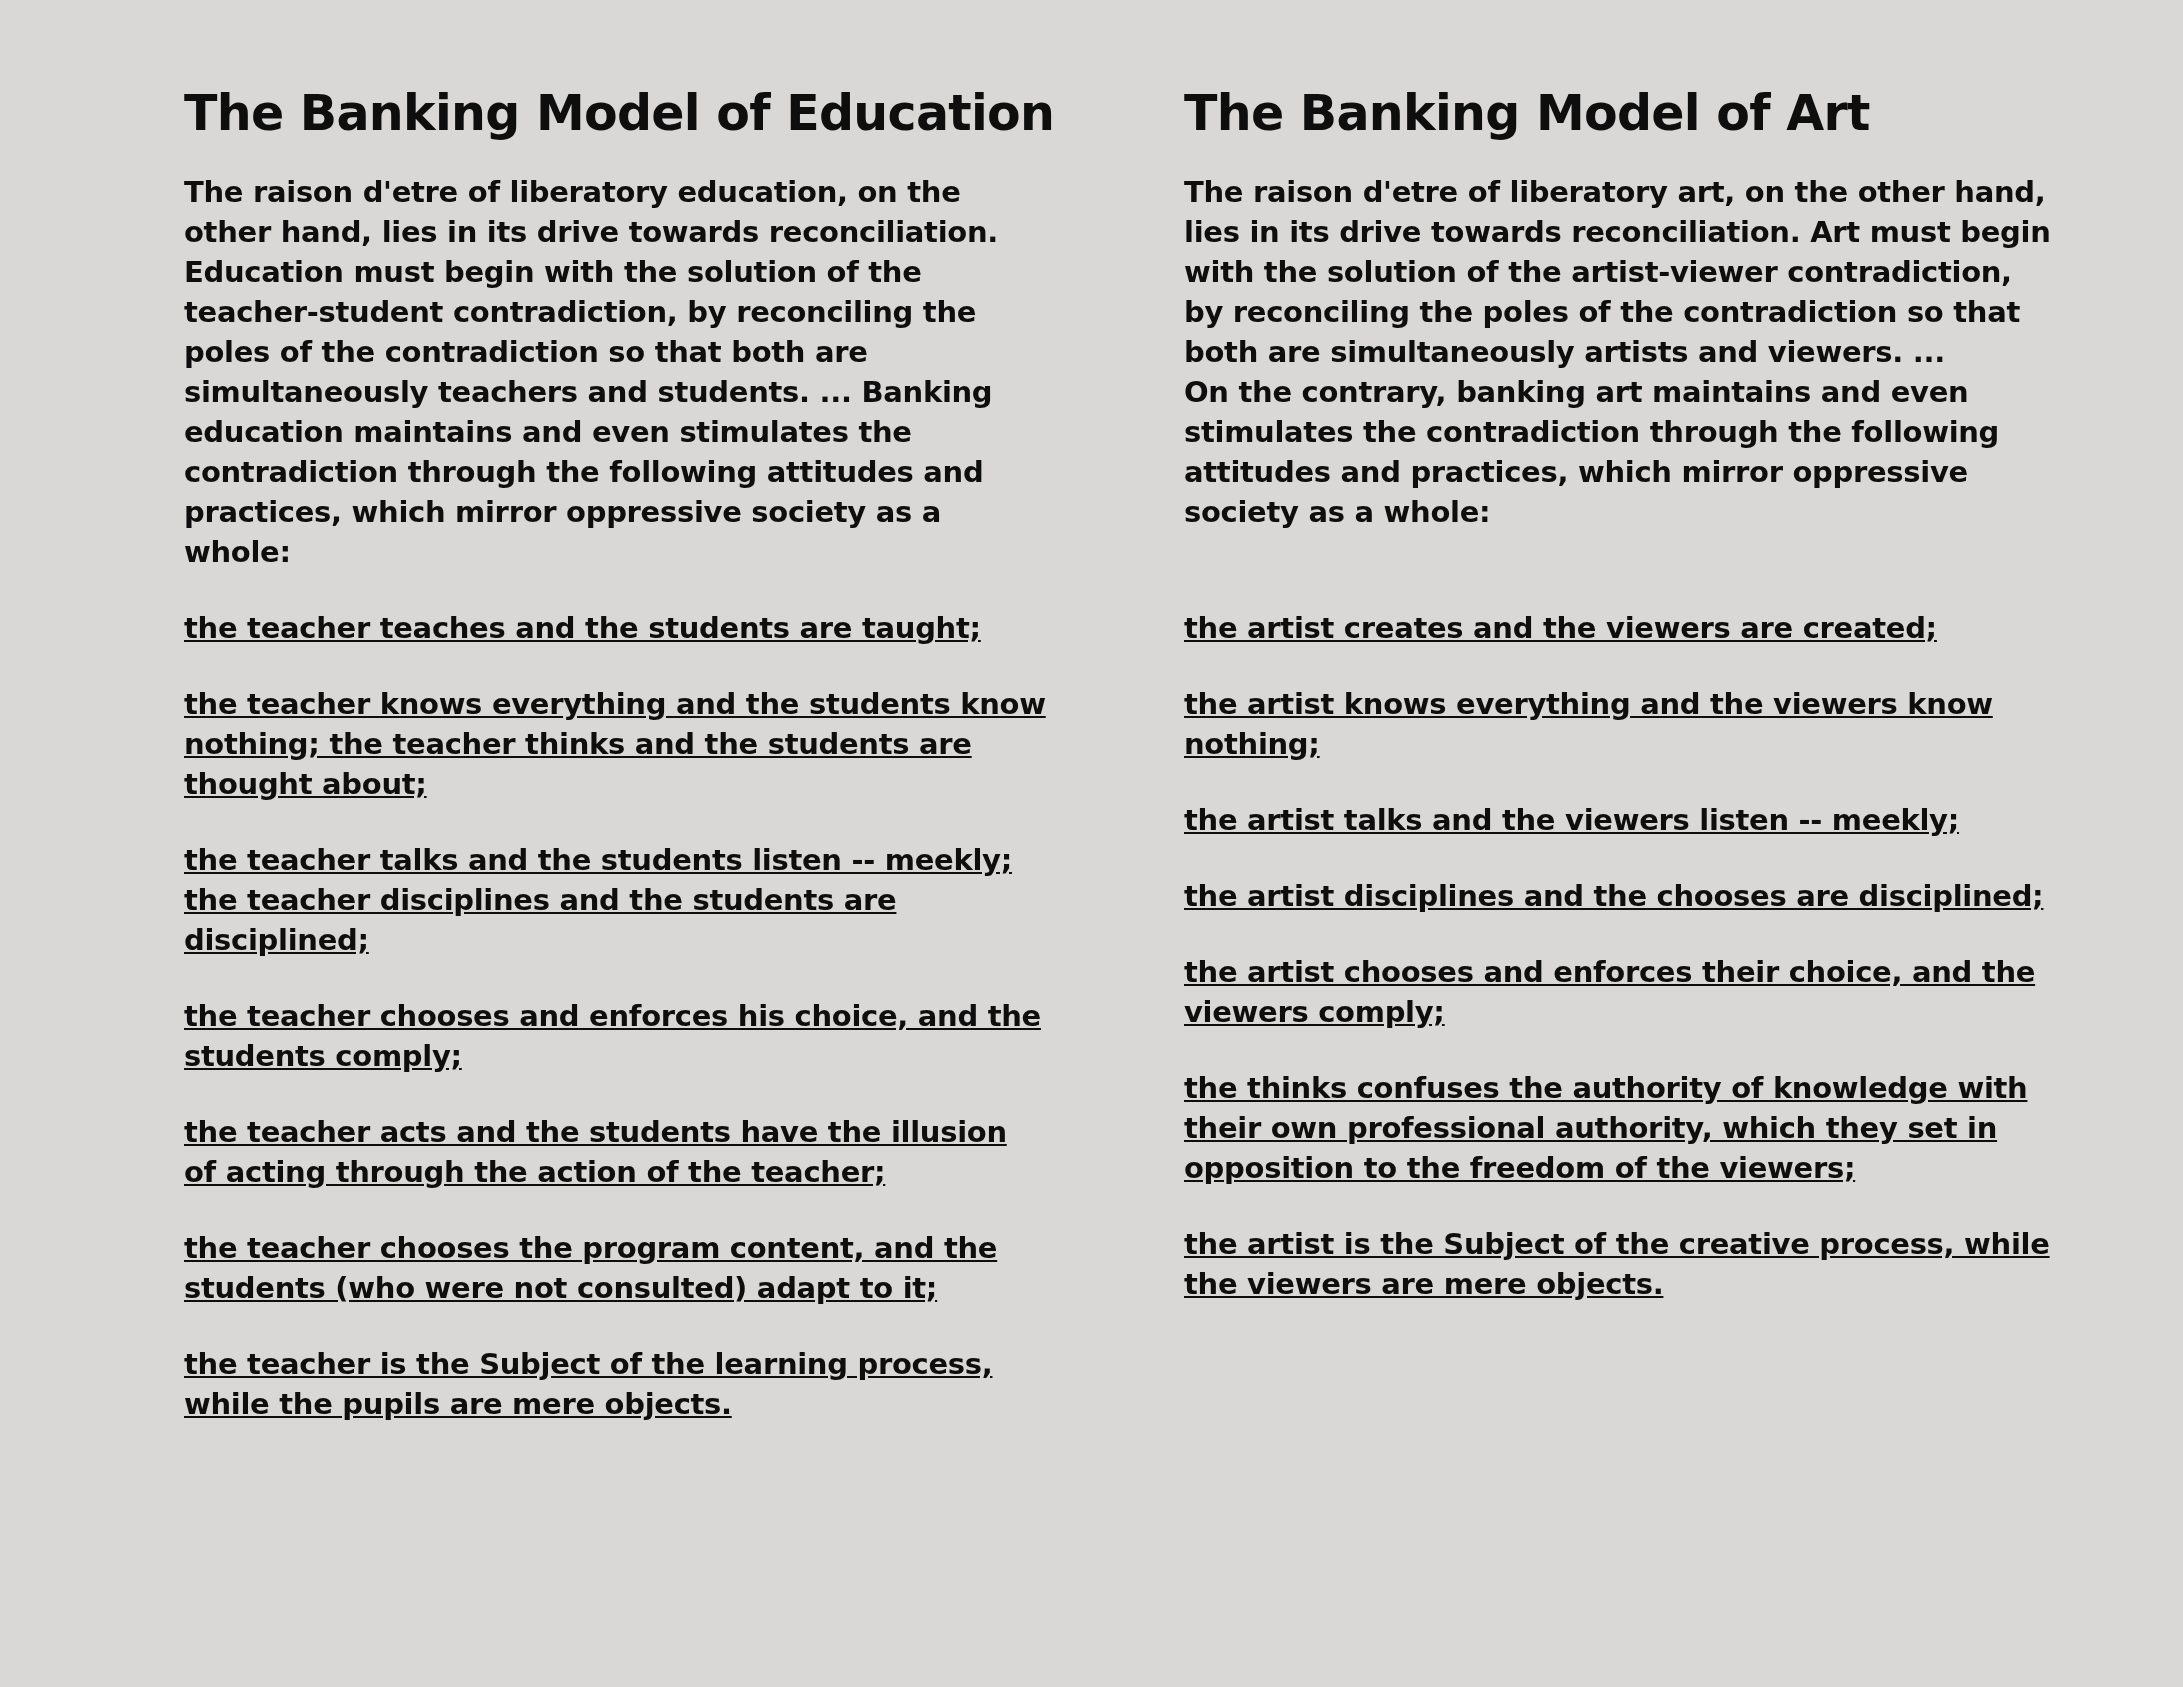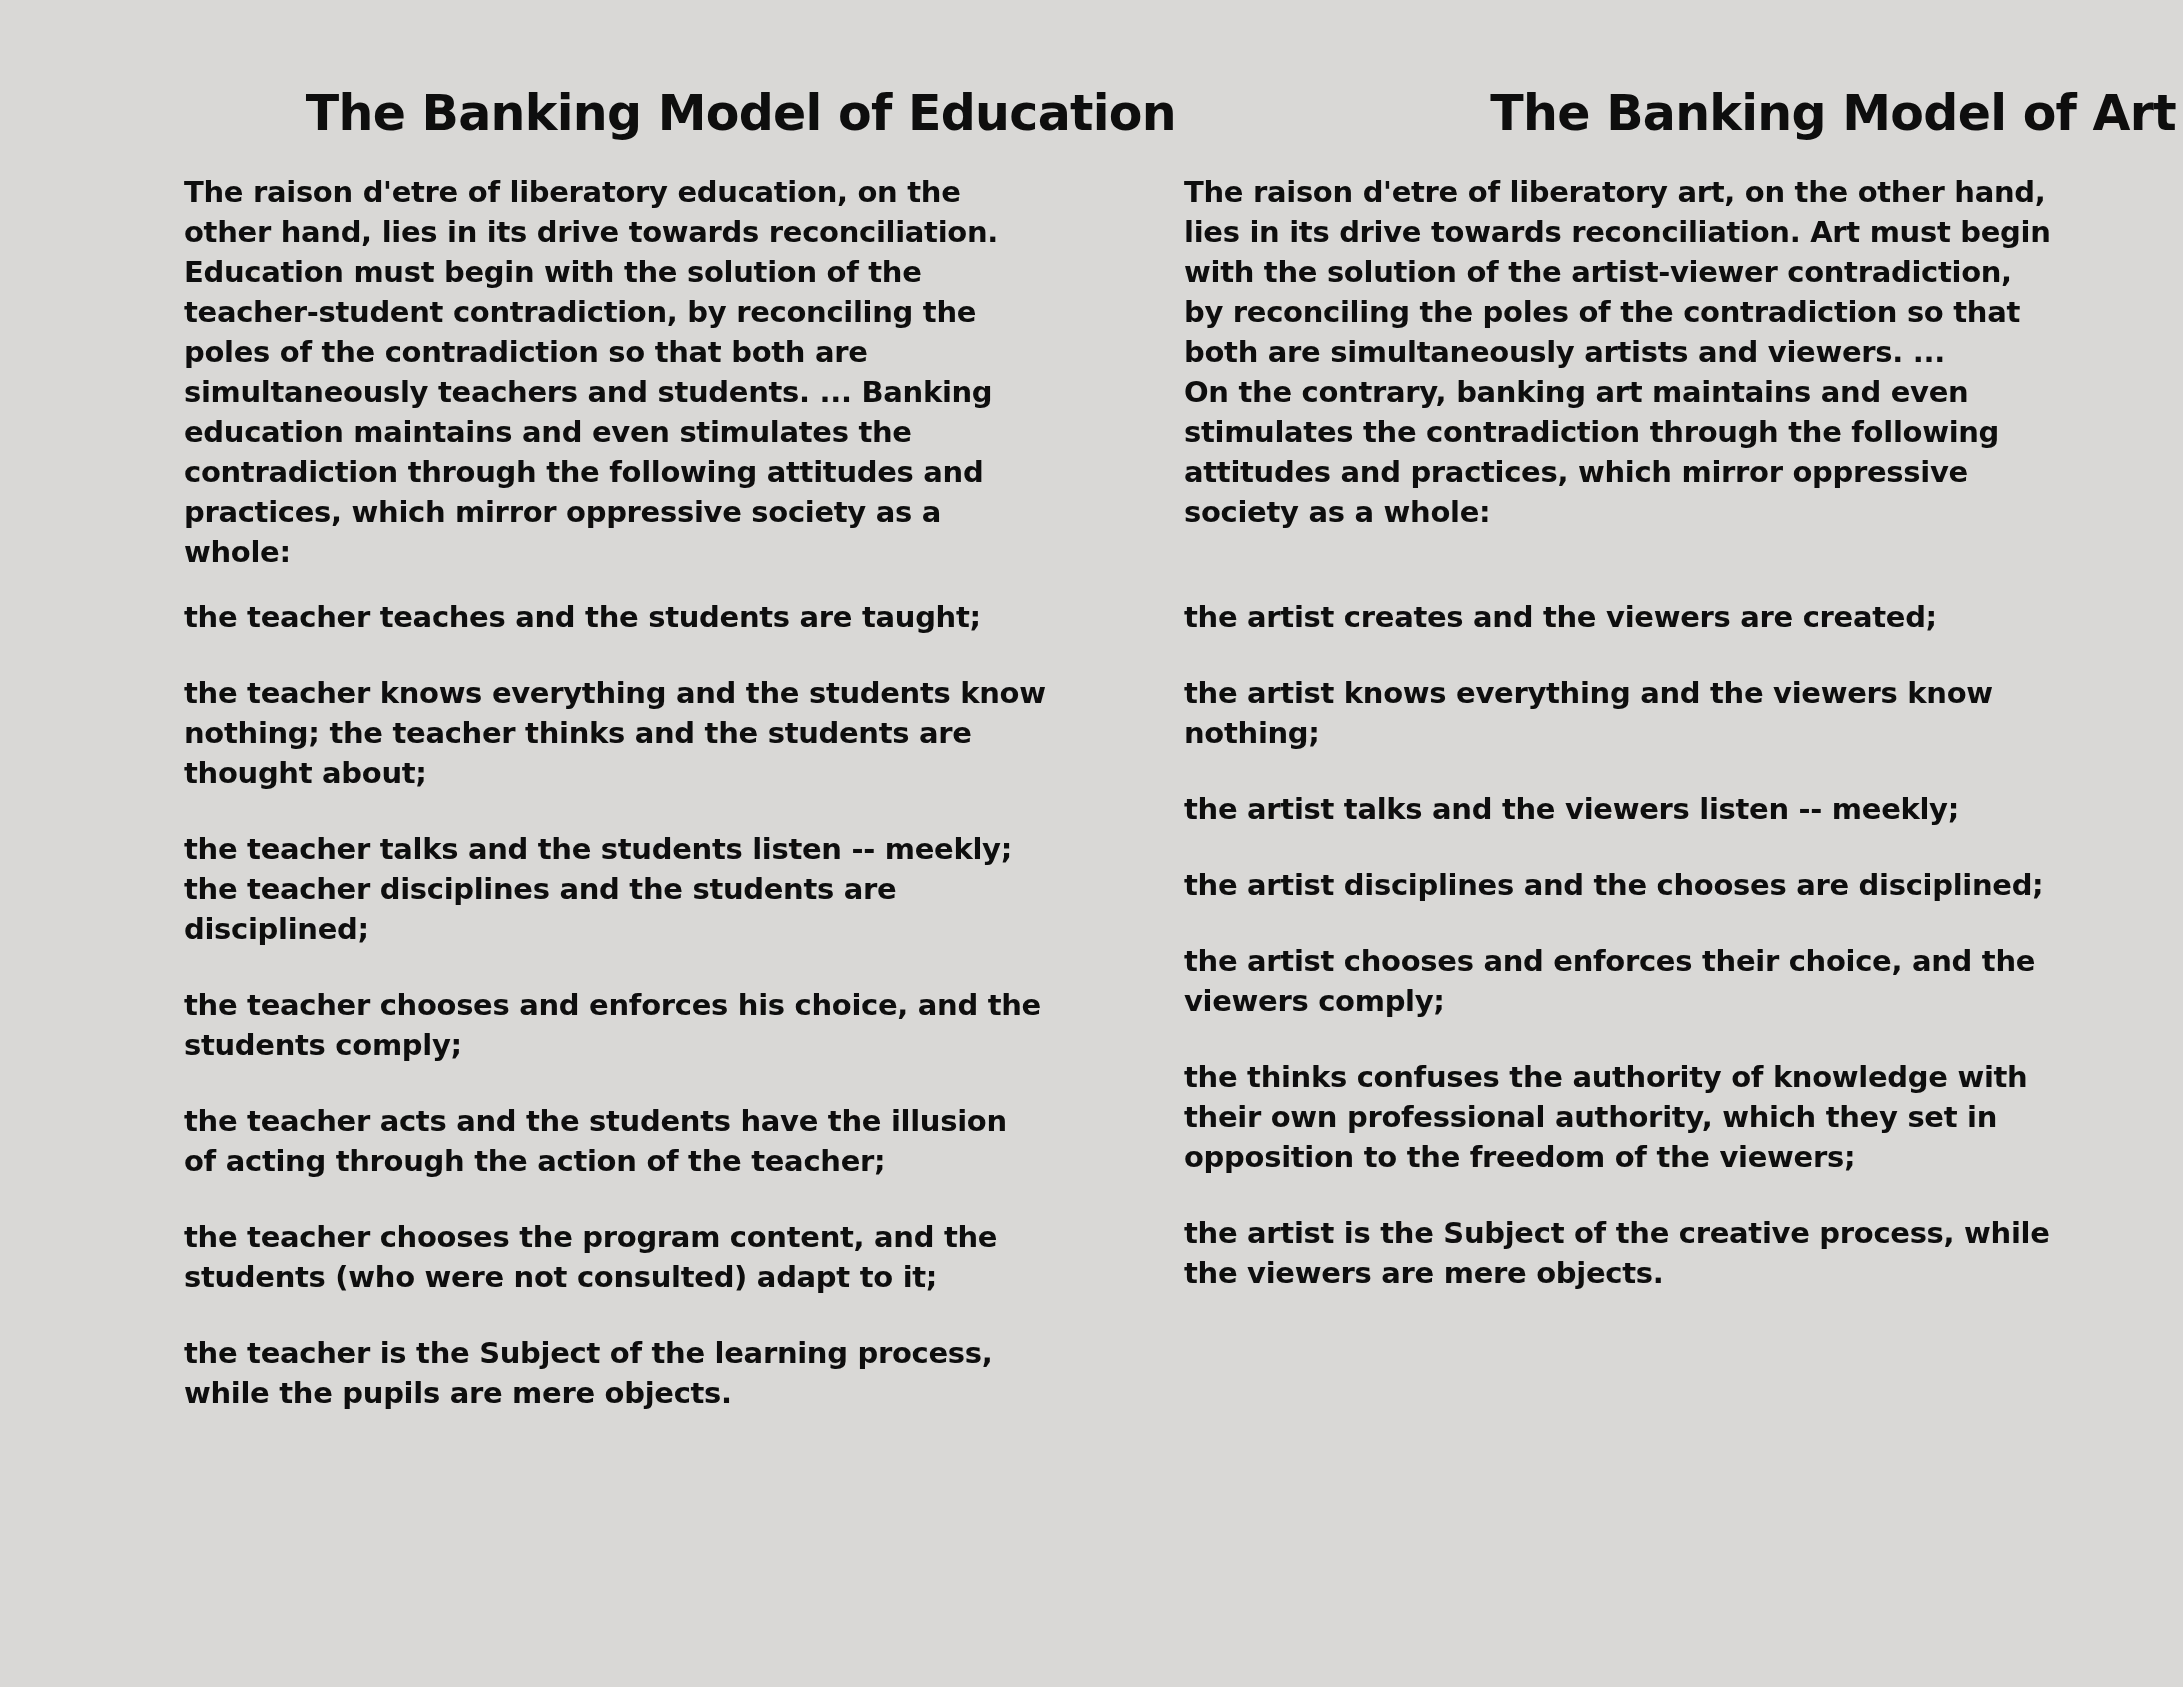--- a/index.html
+++ b/index.html
@@ -23,34 +23,34 @@
   }
   .col-left  { left: 184px; }
   .col-right { left: 1184px; }
   .title {
     margin: 0;
     font-size: 49px;
     line-height: 49px;
     font-weight: bold;
     letter-spacing: -0.7px;
     white-space: pre;
-    text-align: right;
   }
   .intro {
     margin: 34px 0 12px 0;
     font-size: 29px;
     line-height: 40px;
     white-space: pre;
     letter-spacing: -0.3px;
   }
   .list {
     position: absolute;
-    top: 508px;
+    top: 519px;
     left: 0;
     width: 100%;
+    text-decoration: underline;
   }
   .item {
     margin: 0 0 36px 0;
     font-size: 29px;
     line-height: 40px;
     white-space: pre;
     letter-spacing: -0.3px;
   }
 </style>
 </head>

